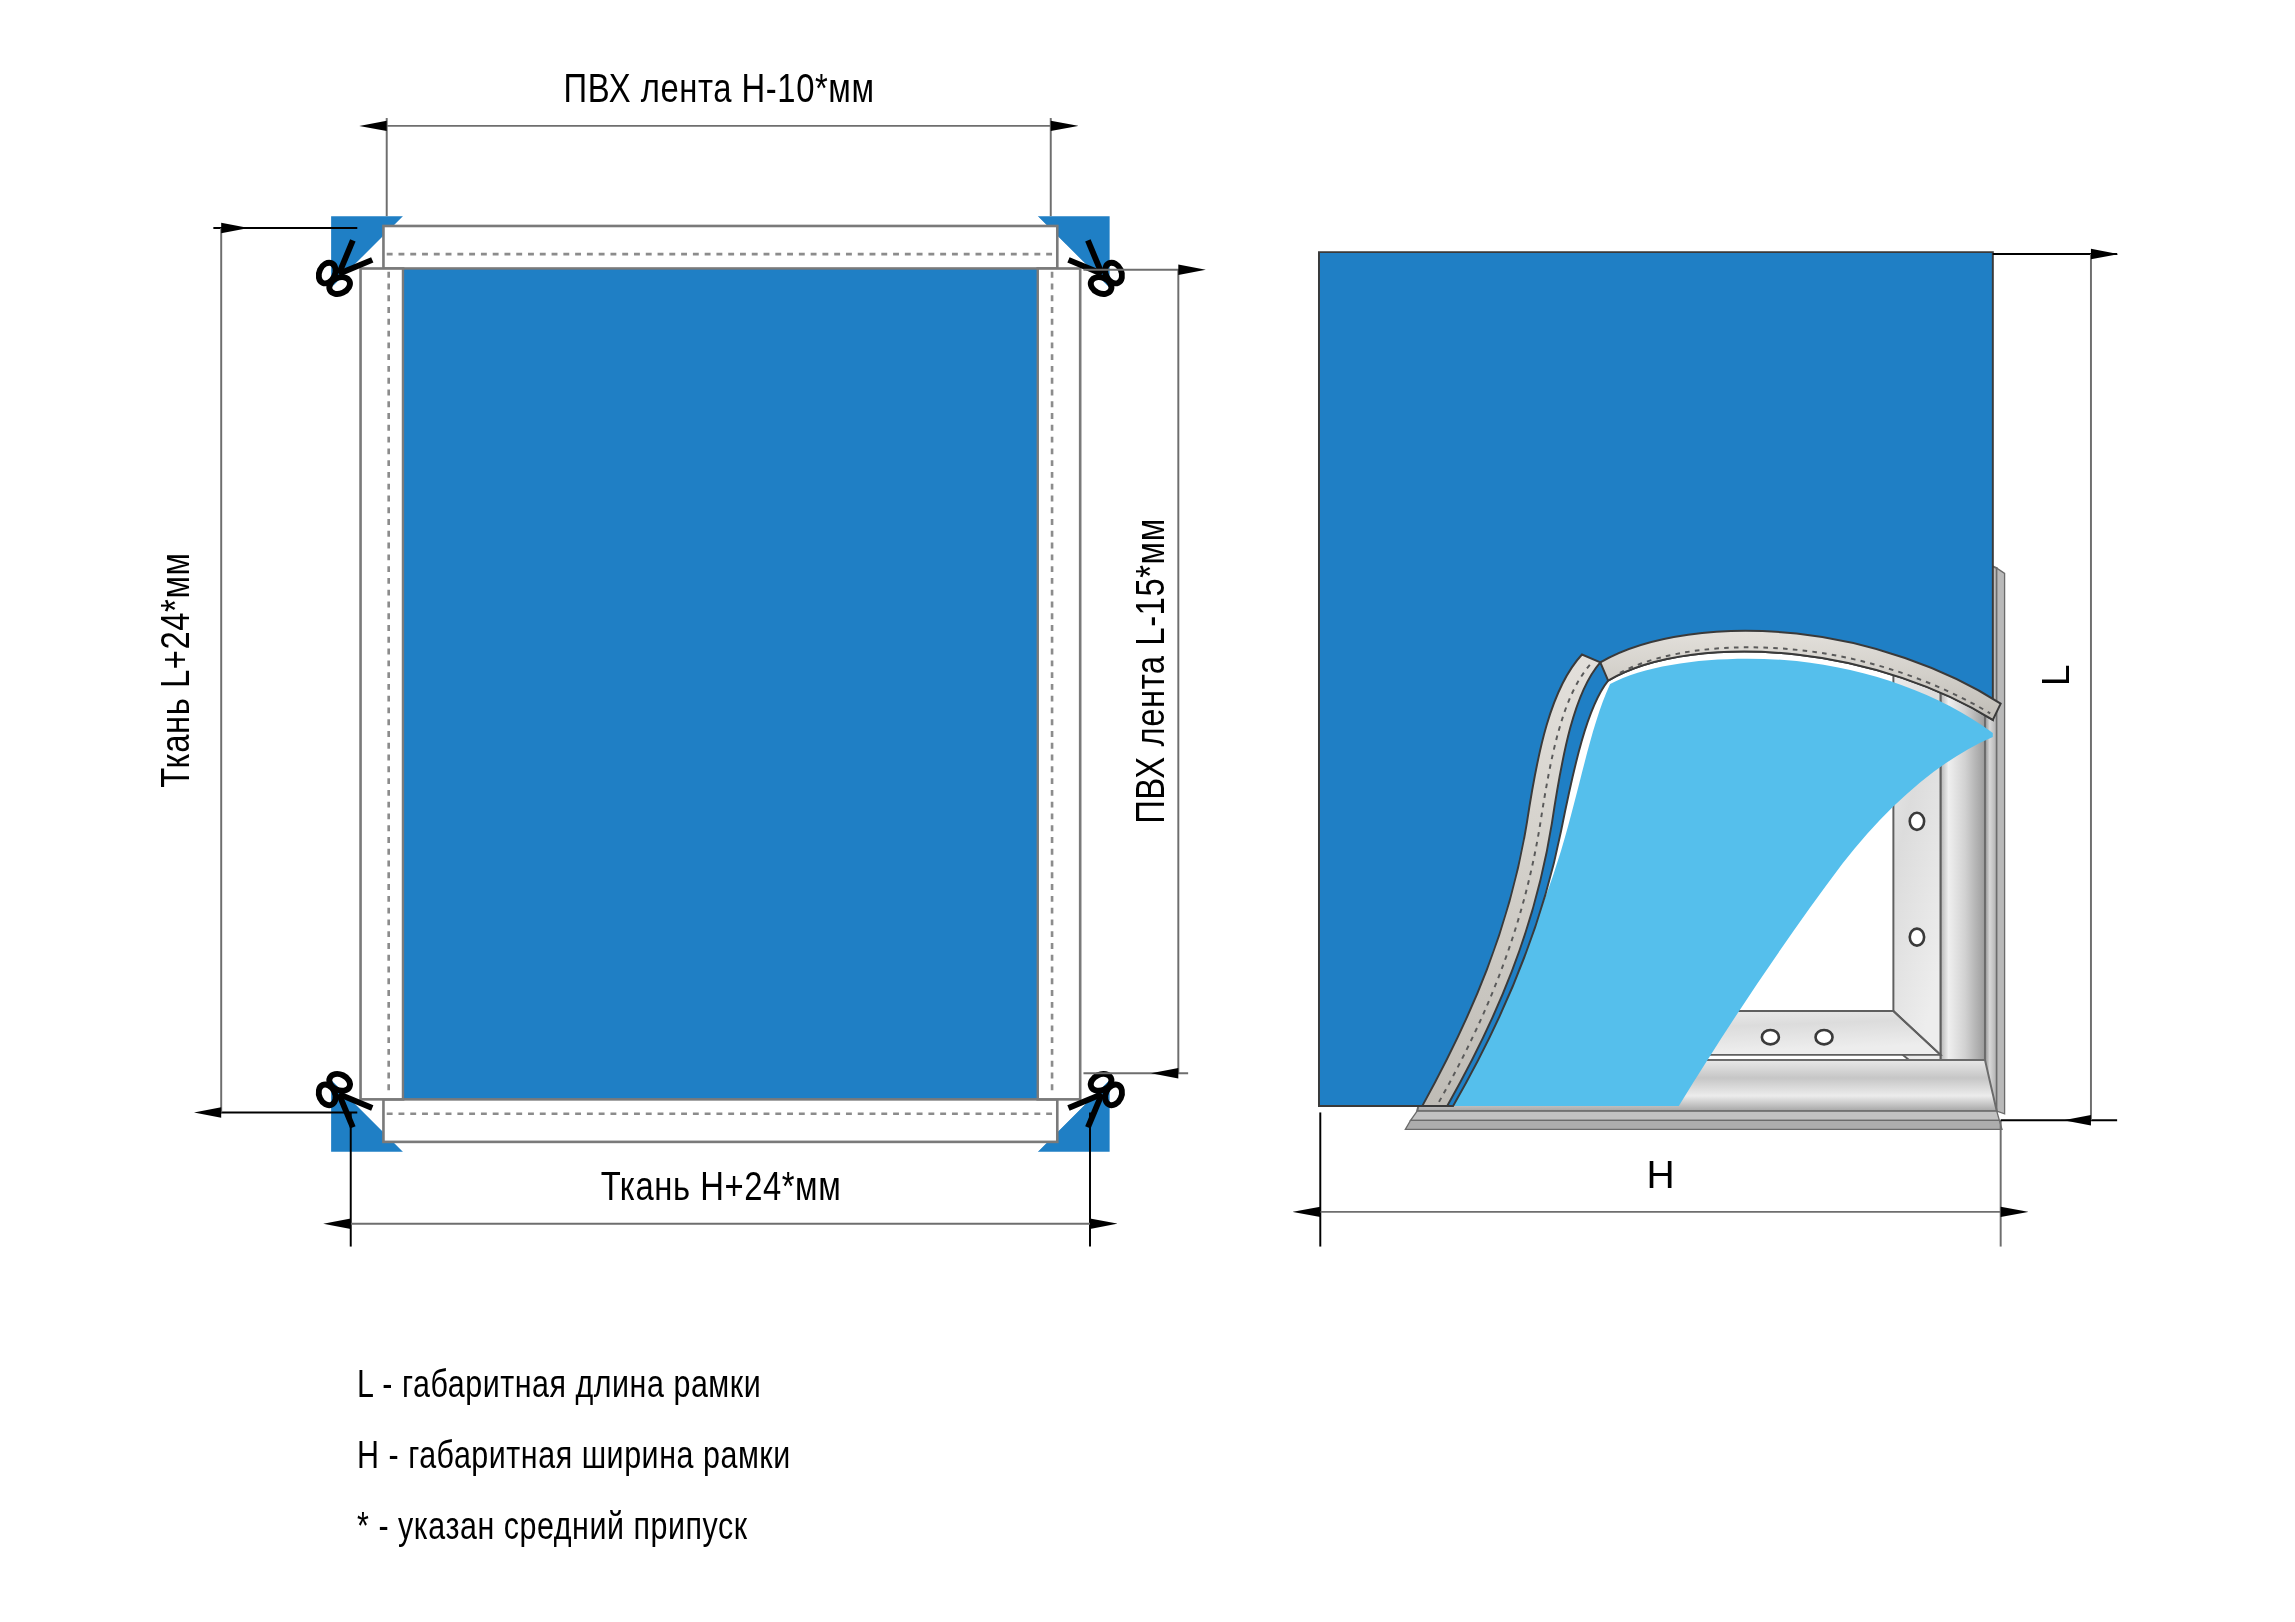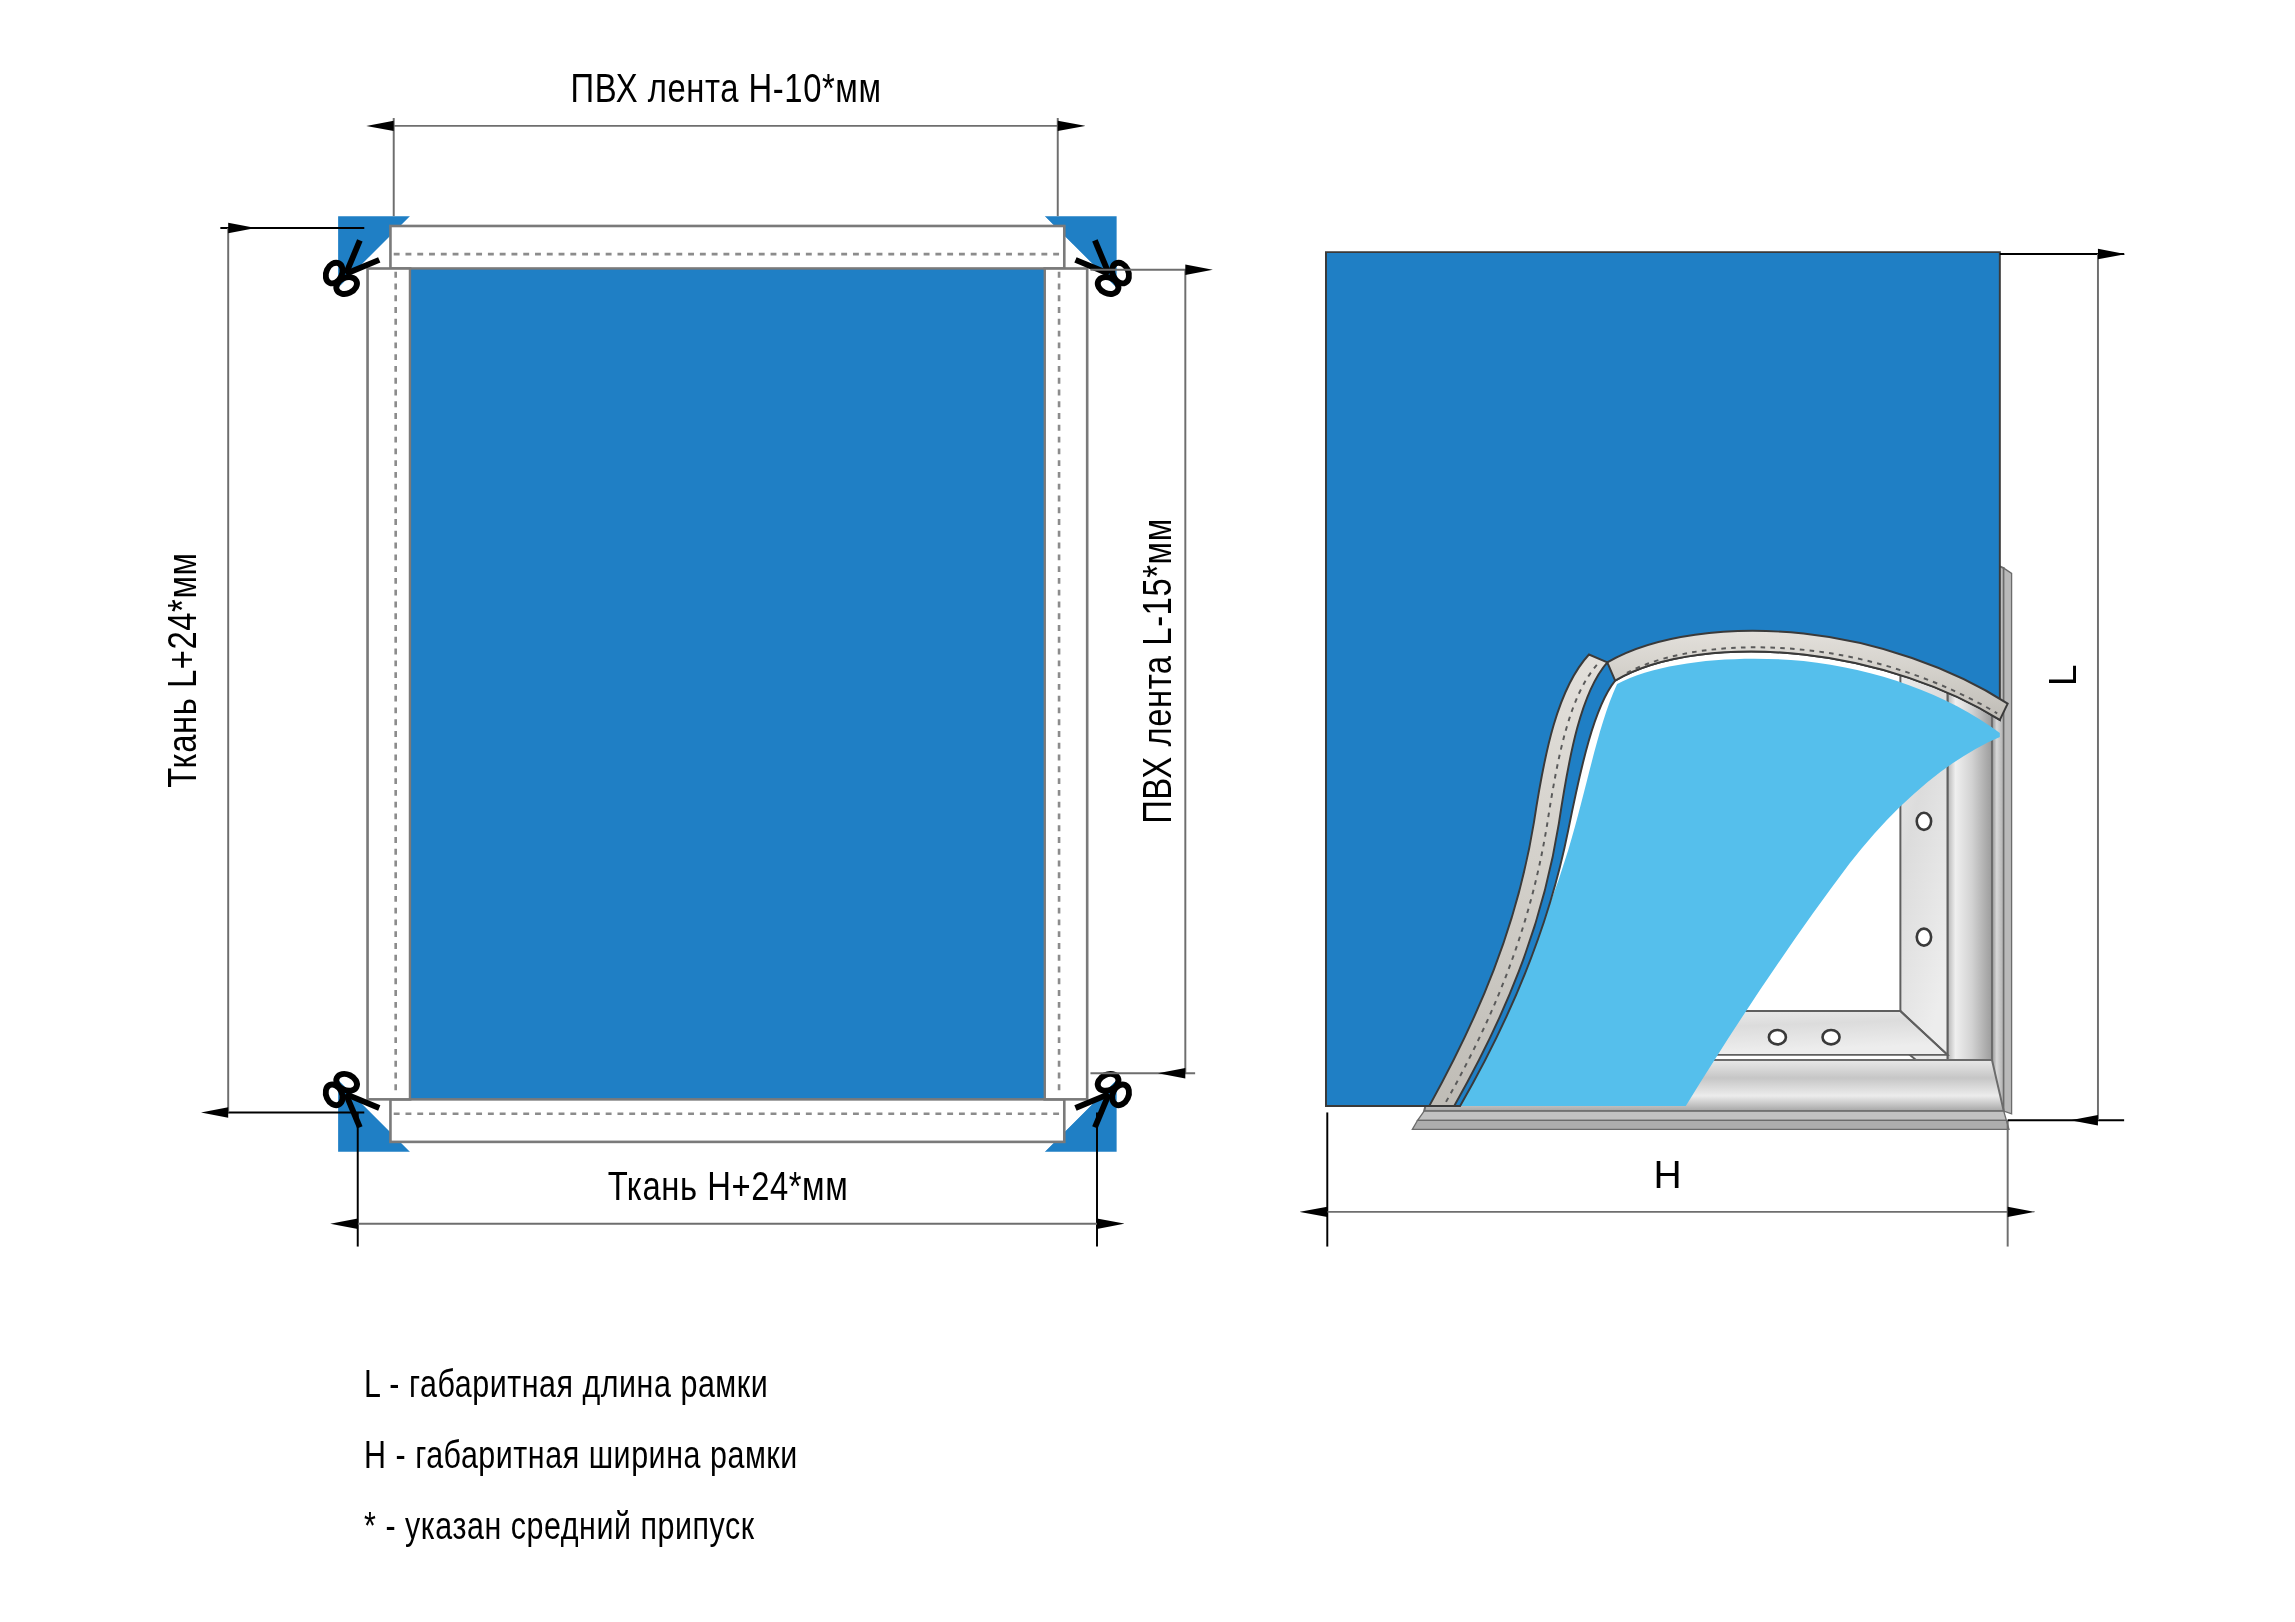--- a/index.html
+++ b/index.html
@@ -1,21 +1,21 @@
 <!DOCTYPE html>
 <html style="font-size:10.5px"><head>
 <meta charset="utf-8">
 <style>
   html,body{margin:0;padding:0;background:#fff;}
   body{
     width:2295px;height:1623px;position:relative;overflow:hidden;
     font-family:"Liberation Sans","DejaVu Sans",sans-serif;
     color:#000;
   }
-  #stage{position:absolute;left:11px;top:0;width:1895px;height:1623px;}
+  #stage{position:absolute;left:4px;top:0;width:1895px;height:1623px;}
   svg#drawing{position:absolute;left:0;top:0;width:2295px;height:1623px;}
 
   .lbl{
     position:absolute;
     font-family:"Liberation Sans","DejaVu Sans",sans-serif;
     font-weight:400;
     color:#000;
     white-space:nowrap;
     letter-spacing:0.7px;
     transform-origin:50% 50%;

